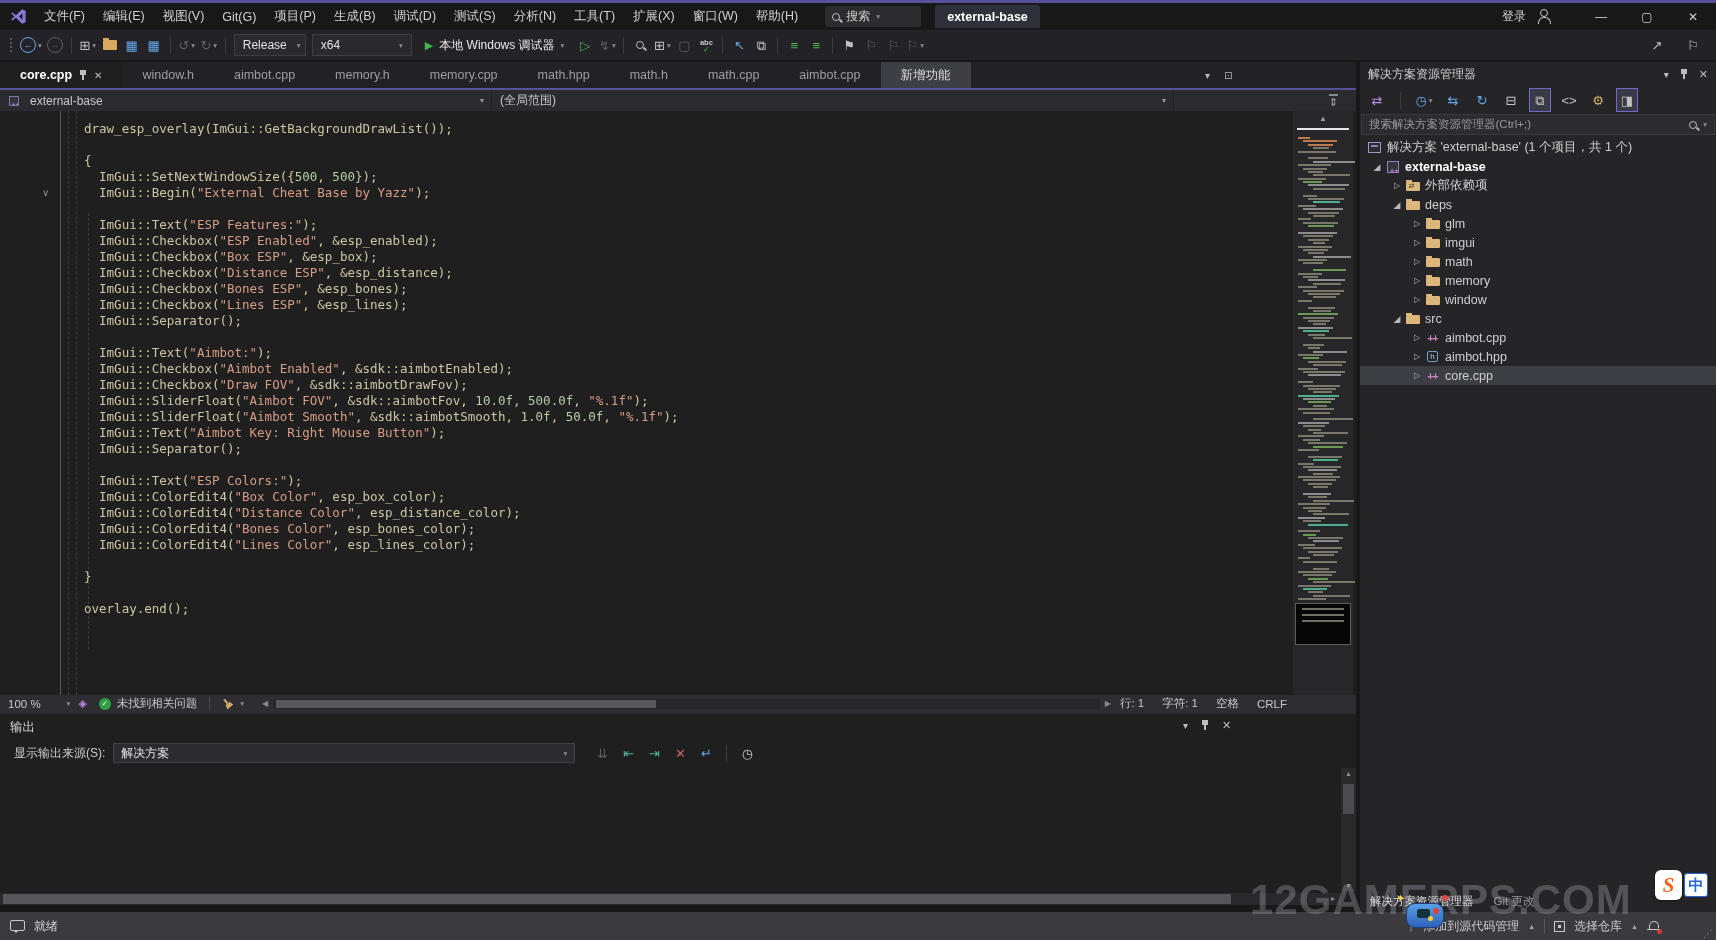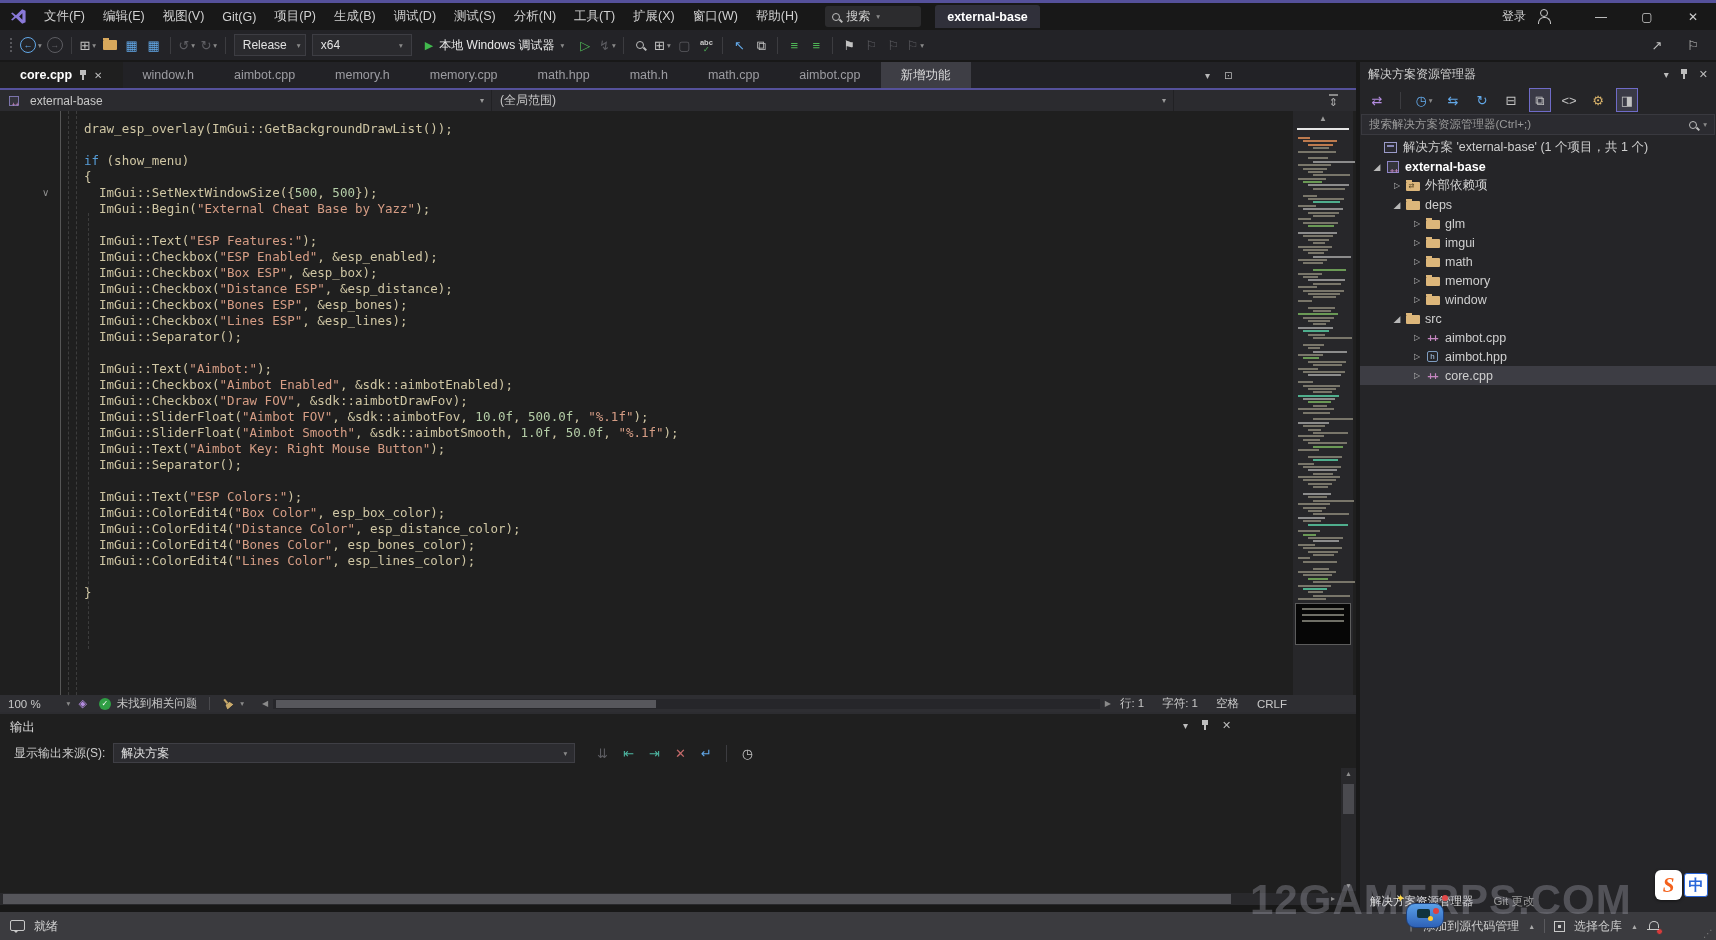--- a/index.html
+++ b/index.html
@@ -384,21 +384,20 @@
   <div class="editor">
     <div class="guide g-solid" style="left:60px;"></div>
     <div class="guide g-dash" style="left:68px;"></div>
     <div class="guide g-dash" style="left:76px;"></div>
     <div class="guide g-dash" style="left:88px;top:102px;bottom:auto;height:436px;"></div>
     <div class="codewrap">
       <div class="codelines">
           <div class="cl">&nbsp;</div>
           <div class="cl">draw_esp_overlay(ImGui::GetBackgroundDrawList());</div>
           <div class="cl">&nbsp;</div>
-          <div class="cl"><span class="tk-kw">if</span> (show_menu)</div>
           <div class="cl">{</div>
           <div class="cl">  ImGui::SetNextWindowSize({<span class="tk-num">500</span>, <span class="tk-num">500</span>});</div>
           <div class="cl">  ImGui::Begin(<span class="tk-str">"External Cheat Base by Yazz"</span>);</div>
           <div class="cl">&nbsp;</div>
           <div class="cl">  ImGui::Text(<span class="tk-str">"ESP Features:"</span>);</div>
           <div class="cl">  ImGui::Checkbox(<span class="tk-str">"ESP Enabled"</span>, &amp;esp_enabled);</div>
           <div class="cl">  ImGui::Checkbox(<span class="tk-str">"Box ESP"</span>, &amp;esp_box);</div>
           <div class="cl">  ImGui::Checkbox(<span class="tk-str">"Distance ESP"</span>, &amp;esp_distance);</div>
           <div class="cl">  ImGui::Checkbox(<span class="tk-str">"Bones ESP"</span>, &amp;esp_bones);</div>
           <div class="cl">  ImGui::Checkbox(<span class="tk-str">"Lines ESP"</span>, &amp;esp_lines);</div>
@@ -413,20 +412,21 @@
           <div class="cl">  ImGui::Separator();</div>
           <div class="cl">&nbsp;</div>
           <div class="cl">  ImGui::Text(<span class="tk-str">"ESP Colors:"</span>);</div>
           <div class="cl">  ImGui::ColorEdit4(<span class="tk-str">"Box Color"</span>, esp_box_color);</div>
           <div class="cl">  ImGui::ColorEdit4(<span class="tk-str">"Distance Color"</span>, esp_distance_color);</div>
           <div class="cl">  ImGui::ColorEdit4(<span class="tk-str">"Bones Color"</span>, esp_bones_color);</div>
           <div class="cl">  ImGui::ColorEdit4(<span class="tk-str">"Lines Color"</span>, esp_lines_color);</div>
           <div class="cl">&nbsp;</div>
           <div class="cl">}</div>
           <div class="cl">&nbsp;</div>
+          <div class="cl">overlay.end();</div>
         </div>
     </div>
     <div class="minimap">
       <div class="mm-up">▲</div>
       <div class="mm-topline"></div>
       <div class="mm-lines">
           <div class="mml" style="width: 12px; margin-left: 5px; background: rgb(189, 122, 78);"></div>
           <div class="mml" style="width: 34px; margin-left: 10px; background: rgb(189, 122, 78);"></div>
           <div class="mml" style="width: 25px; margin-left: 15px; background: rgb(189, 122, 78);"></div>
           <div class="mml" style="width: 16px; margin-left: 20px; background: rgb(121, 118, 106);"></div>
@@ -695,21 +695,21 @@
         <div class="tbtn se-tb boxed">
           <span class="tg ">◨</span>
         </div>
       </div>
     <div class="se-search">
       <span>搜索解决方案资源管理器(Ctrl+;)</span>
       <span class="lens-ic"></span>
       <span class="tcaret">▾</span>
     </div>
     <div class="se-tree">
-      <div class="trow" style="padding-left:22px;">
+      <div class="trow" style="padding-left:6px;">
         <span class="ti">
             <span class="ti-sln"></span>
           </span>
         <span class="tlabel">解决方案 'external-base' (1 个项目，共 1 个)</span>
       </div>
       <div>
           <div class="trow" style="padding-left: 10px;">
             <span class="arrow exp">◢</span>
             <span class="ti">
               <span class="ti-proj"></span>

